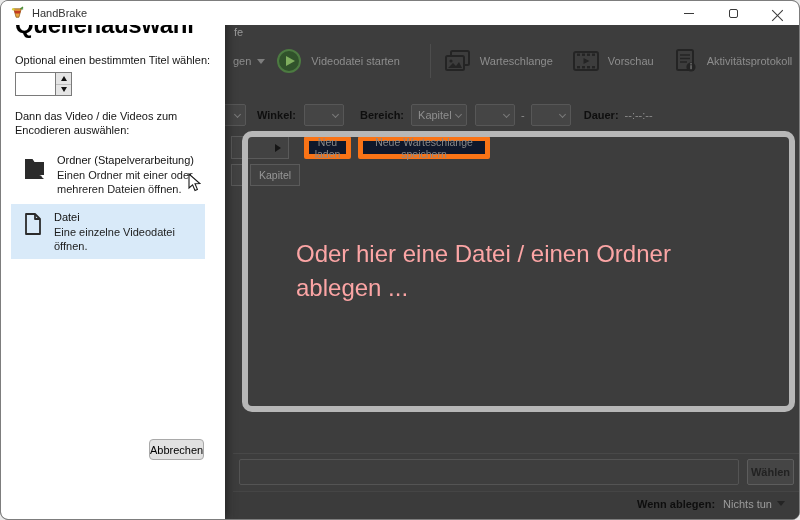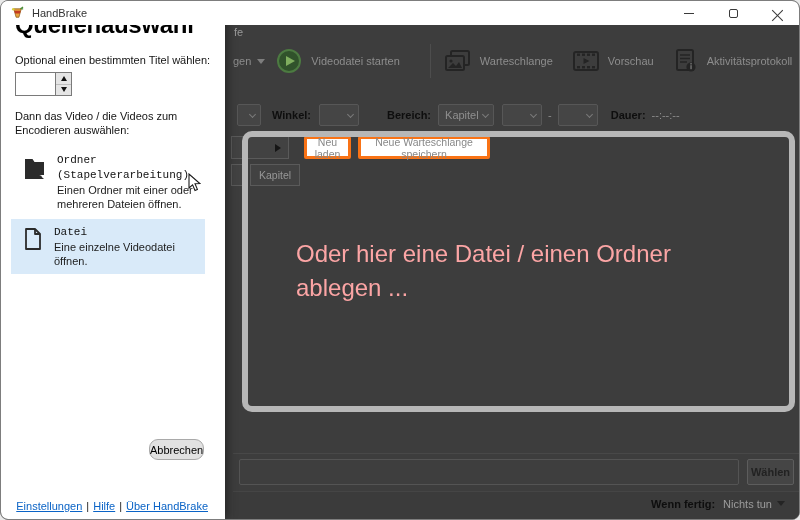--- a/index.html
+++ b/index.html
@@ -28,27 +28,27 @@
   .toolbar { position:absolute; left:232px; top:16px; height:40px; display:flex; align-items:center; }
   .tb-item { display:flex; align-items:center; }
   .drop-arrow { width:0; height:0; border-left:4px solid transparent; border-right:4px solid transparent; border-top:5px solid #7e7e7e; margin-left:6px; }
   .start-circle { width:24px; height:24px; border-radius:50%; background:#30522b; border:2px solid #4c7a41;
                   display:flex; align-items:center; justify-content:center; margin:0 10px 0 12px; }
   .start-tri { width:0; height:0; border-top:5px solid transparent; border-bottom:5px solid transparent; border-left:9px solid #7fae5f; margin-left:2px; }
   .tb-sep { width:1px; height:34px; background:#4d4d4d; margin:0 9px 0 14px; }
   .tb-icon { margin:0 9px 0 4px; flex:none; }
   .tb-label { font-size:11px; color:#8d8d8d; margin-right:16px; white-space:nowrap; }
 
-  .scan-row { position:absolute; left:236px; top:79px; height:22px; display:flex; align-items:center; }
+  .scan-row { position:absolute; left:221px; top:79px; height:22px; display:flex; align-items:center; }
   .dk-label { font-size:11px; font-weight:bold; color:#0e0e0e; white-space:nowrap; }
   .combo { position:relative; height:22px; background:#454545; border:1px solid #575757; border-radius:2px;
            display:flex; align-items:center; padding:0 16px 0 6px; font-size:11px; color:#8f8f8f; }
   .chev { position:absolute; right:5px; top:7px; width:5px; height:5px; border-right:1px solid #7a7a7a; border-bottom:1px solid #7a7a7a; transform:rotate(45deg); }
 
-  .ghost-btn { position:absolute; height:23px; background:#ffffff; border:3px solid #f97316; border-radius:2px;
+  .ghost-btn { position:absolute; height:23px; background:#0f172a; border:5px solid #f97316; border-radius:2px;
                font-size:10.5px; color:#888; display:flex; align-items:center; justify-content:center; }
   .ghost-combo { position:absolute; left:230px; top:111px; width:58px; height:23px; background:#424242; border:1px solid #5a5a5a; }
   .tri-right { position:absolute; right:7px; top:7px; width:0; height:0; border-top:4px solid transparent; border-bottom:4px solid transparent; border-left:6px solid #161616; }
   .tab-sliver { position:absolute; left:230px; top:139px; width:13px; height:22px; background:#424242; border:1px solid #5a5a5a; }
   .tab { position:absolute; left:249px; top:139px; height:22px; padding:0 8px; background:#424242; border:1px solid #5a5a5a;
          font-size:10.5px; color:#979797; display:flex; align-items:center; }
 
   .dropzone { position:absolute; left:241px; top:106px; width:553px; height:281px; border:6px solid #b7b7b7;
               border-radius:10px; background:transparent; z-index:5; }
   .drop-msg { position:absolute; left:50%; top:100px; transform:translateX(-50%); width:445px;
@@ -74,25 +74,25 @@
   .spin-col { width:17px; height:24px; border:1px solid #7a7a7a; display:flex; flex-direction:column; }
   .spin-btn { flex:1; background:#e5e5e5; display:flex; align-items:center; justify-content:center; border-bottom:1px solid #bdbdbd; }
   .spin-btn:last-child { border-bottom:none; }
   .tri-up { width:0; height:0; border-left:3.5px solid transparent; border-right:3.5px solid transparent; border-bottom:5px solid #111; }
   .tri-dn { width:0; height:0; border-left:3.5px solid transparent; border-right:3.5px solid transparent; border-top:5px solid #111; }
   .instruction { margin:13px 18px 0 14px; font-size:11px; line-height:14px; }
   .options { margin-top:10px; }
   .option { display:flex; gap:11px; padding:6px 8px 6px 12px; margin:0 20px 2px 10px; align-items:flex-start; }
   .option.selected { background:#d9eaf9; }
   .opt-icon { flex:none; margin-top:2px; }
-  .opt-title { font-size:11px; line-height:15px; color:#111;font-family:Liberation Mono, monospace; }
+  .opt-title { font-size:11px; line-height:15px; color:#111; }
   .opt-desc { font-size:11px; line-height:14px; color:#1c1c1c; }
   .cursor { position:absolute; left:187px; top:172px; z-index:12; }
   .cancel-btn { position:absolute; right:21px; top:438px; width:55px; height:21px; background:#e1e1e1;
-                border:1px solid #a9a9a9; border-radius:9px; font-size:11px; color:#000; }
+                border:1px solid #a9a9a9; border-radius:4px; font-size:11px; color:#000; }
   .panel-links { position:absolute; bottom:7px; left:0; right:17px; text-align:right; font-size:11px; color:#333; }
   .panel-links a { color:#0a63c6; text-decoration:underline; cursor:pointer; }
   .link-sep { margin:0 4px; color:#222; }
 </style>
 </head>
 <body>
 
 <div class="window">
 
   <div class="titlebar">
@@ -175,21 +175,21 @@
     </div>
 
     <div class="scan-row">
       <div class="combo" style="width:20px">
           <div class="chev"></div>
         </div>
       <span class="dk-label" style="margin-left:11px">Winkel:</span>
       <div class="combo" style="width:40px; margin-left:8px">
           <div class="chev"></div>
         </div>
-      <span class="dk-label" style="margin-left:28px">Bereich:</span>
+      <span class="dk-label" style="margin-left:16px">Bereich:</span>
       <div class="combo" style="width:56px; margin-left:7px">
         <span>Kapitel</span>
         <div class="chev"></div>
       </div>
       <div class="combo" style="width:40px; margin-left:8px">
           <div class="chev"></div>
         </div>
       <span class="dim-text" style="margin-left:6px">-</span>
       <div class="combo" style="width:40px; margin-left:6px">
           <div class="chev"></div>
@@ -208,21 +208,21 @@
 
     <div class="dropzone">
       <div class="drop-msg">Oder hier eine Datei / einen Ordner ablegen ...</div>
     </div>
 
     <div class="dest-divider"></div>
     <input class="dest-input" type="text" value="" style="">
     <button class="choose-btn">Wählen</button>
 
     <div class="statusbar">
-      <span class="dk-label">Wenn fertig:</span>
+      <span class="dk-label">Wenn ablegen:</span>
       <span class="status-val">Nichts tun</span>
       <div class="caret-down"></div>
     </div>
   </div>
 
   <div class="panel">
     <h1>Quellenauswahl</h1>
 
     <div class="small-label">Optional einen bestimmten Titel wählen:</div>
 
@@ -263,18 +263,15 @@
         </div>
       </div>
     </div>
 
     <svg class="cursor" width="13" height="19" viewBox="0 0 13 19">
       <path d="M1 1 L1 15 L4.6 11.8 L7 17.5 L9.4 16.4 L7 10.8 L11.8 10.5 Z" fill="#ffffff" stroke="#1a1a1a" stroke-width="1.1"></path>
     </svg>
 
     <button class="cancel-btn">Abbrechen</button>
 
-    <div class="panel-links">
-      <a>Einstellungen</a><span class="link-sep">|</span><a>Hilfe</a><span class="link-sep">|</span><a>Über HandBrake</a>
-    </div>
   </div>
 
 </div>
 
 </body></html>

